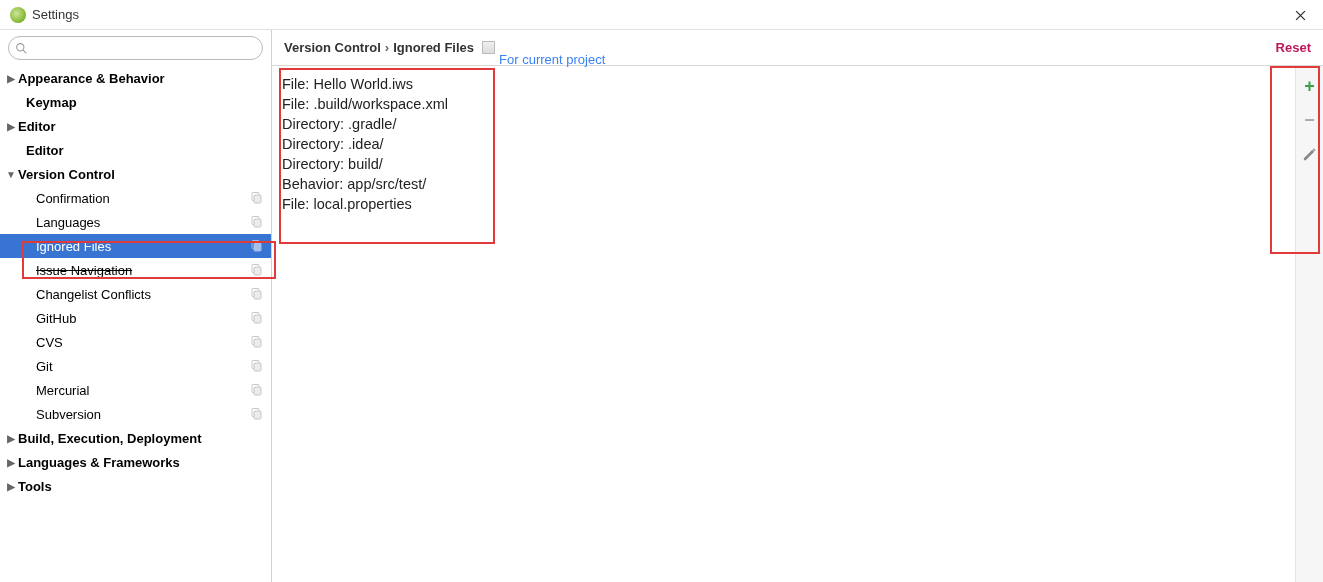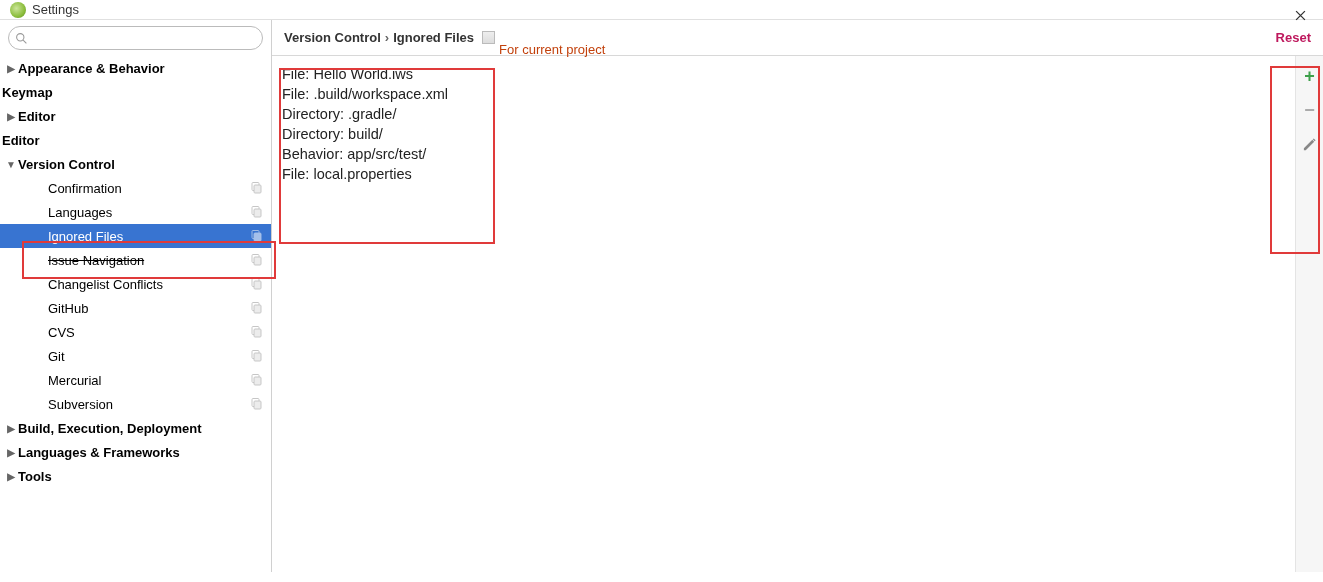--- a/index.html
+++ b/index.html
@@ -7,21 +7,21 @@
       font-family: "Segoe UI", Arial, sans-serif;
       font-size: 13px;
       background: #fff;
       color: #000;
       width: 1323px;
       height: 582px;
       overflow: hidden;
       position: relative;
     }
     .titlebar {
-      height: 20px;
+      height: 30px;
       display: flex;
       align-items: center;
       padding: 0 10px;
       border-bottom: 1px solid #e0e0e0;
       position: relative;
     }
     .titlebar .app-icon {
       width: 16px; height: 16px;
       margin-right: 6px;
       border-radius: 50%;
@@ -84,22 +84,22 @@
     }
     .tree-row .arrow {
       width: 10px;
       font-size: 10px;
       color: #666;
       display: inline-flex;
       justify-content: center;
       margin-right: 2px;
     }
     .tree-row.lvl0 { padding-left: 6px; font-weight: bold; }
-    .tree-row.lvl0.noarrow { padding-left: 2px; }
-    .tree-row.lvl1 { padding-left: 48px; font-weight: normal; }
+    .tree-row.lvl0.noarrow { padding-left: 26px; }
+    .tree-row.lvl1 { padding-left: 36px; font-weight: normal; }
     .tree-row.selected {
       background: #3874d1;
       color: #fff;
     }
     .tree-row .label { flex: 1; white-space: nowrap; }
     .tree-row .strike { text-decoration: line-through; }
     .tree-row .copy-icon {
       width: 14px; height: 14px;
       opacity: 0.55;
     }
@@ -121,21 +121,21 @@
     }
     .crumb-bar .crumb1 { font-weight: bold; color: #333; }
     .crumb-bar .sep { margin: 0 4px; color: #666; font-weight: bold;}
     .crumb-bar .crumb2 { font-weight: bold; color: #333; }
     .crumb-bar .scope-icon {
       width: 13px; height: 13px;
       margin-left: 8px; margin-right: 4px;
       border: 1px solid #bbb;
       background: linear-gradient(#eee,#ddd);
     }
-    .crumb-bar .scope { color: #c2410c; margin-top: 24px; }
+    .crumb-bar .scope { color: #3b82f6; margin-top: 24px; }
     .crumb-bar .reset {
       margin-left: auto;
       color: #be185d;
       font-weight: bold;
       cursor: pointer;
     }
     .content-zone {
       flex: 1;
       position: relative;
       display: flex;
@@ -317,20 +317,21 @@
       <span class="crumb2">Ignored Files</span>
       <span class="scope-icon"></span>
       <span class="scope">For current project</span>
       <span class="reset">Reset</span>
     </div>
     <div class="content-zone">
       <div class="list-pane" id="list-pane">
           <div class="ignored-entry">File: Hello World.iws</div>
           <div class="ignored-entry">File: .build/workspace.xml</div>
           <div class="ignored-entry">Directory: .gradle/</div>
+          <div class="ignored-entry">Directory: .idea/</div>
           <div class="ignored-entry">Directory: build/</div>
           <div class="ignored-entry">Behavior: app/src/test/</div>
           <div class="ignored-entry">File: local.properties</div>
         </div>
       <div class="toolbar">
         <div class="tb-btn tb-add">+</div>
         <div class="tb-btn tb-remove">−</div>
         <div class="tb-btn tb-edit">
           <svg viewBox="0 0 16 16">
               <path d="M2 14 L4 14 L13 5 L11 3 L2 12 Z M11.5 2.5 L13.5 4.5 L14.5 3.5 L12.5 1.5 Z"></path>

